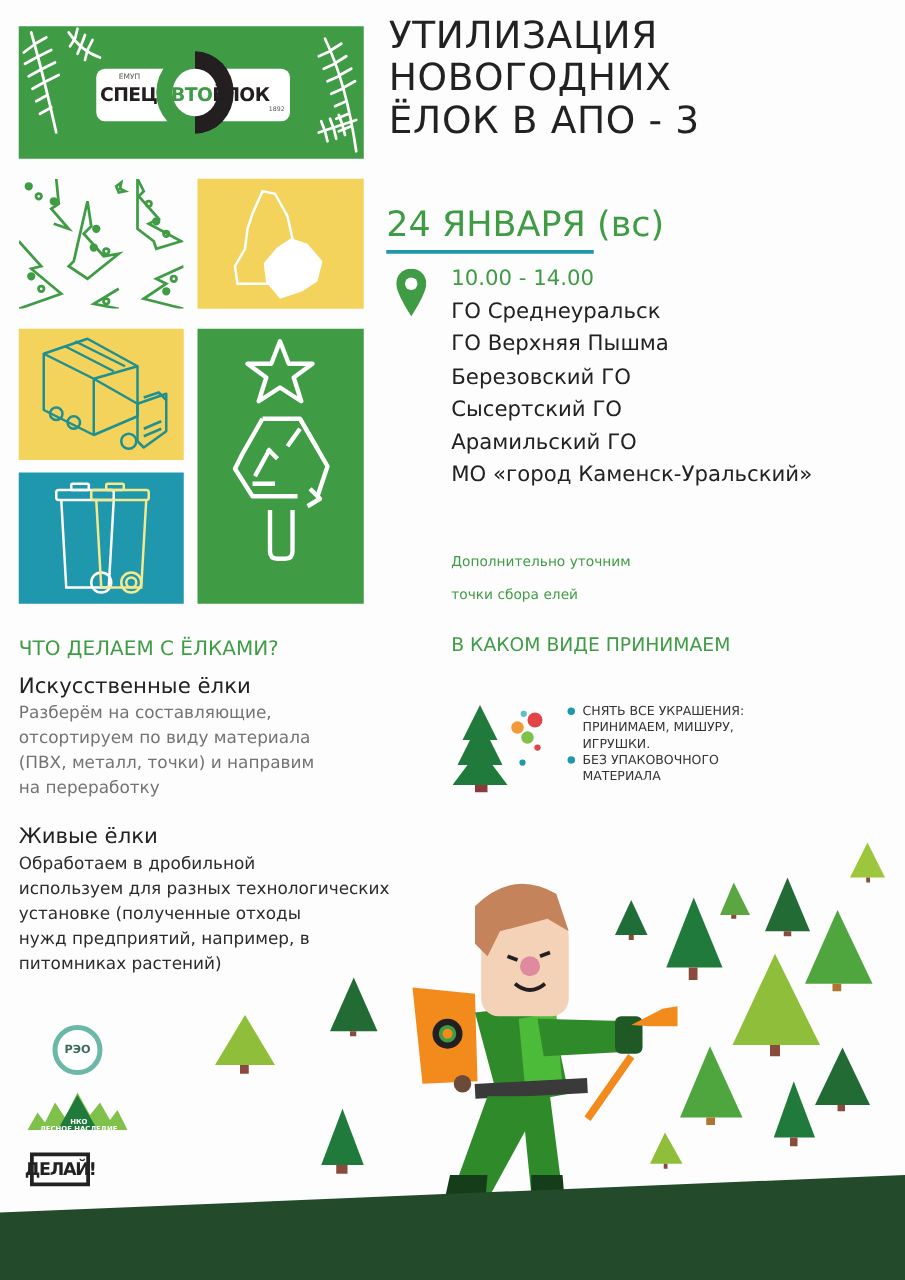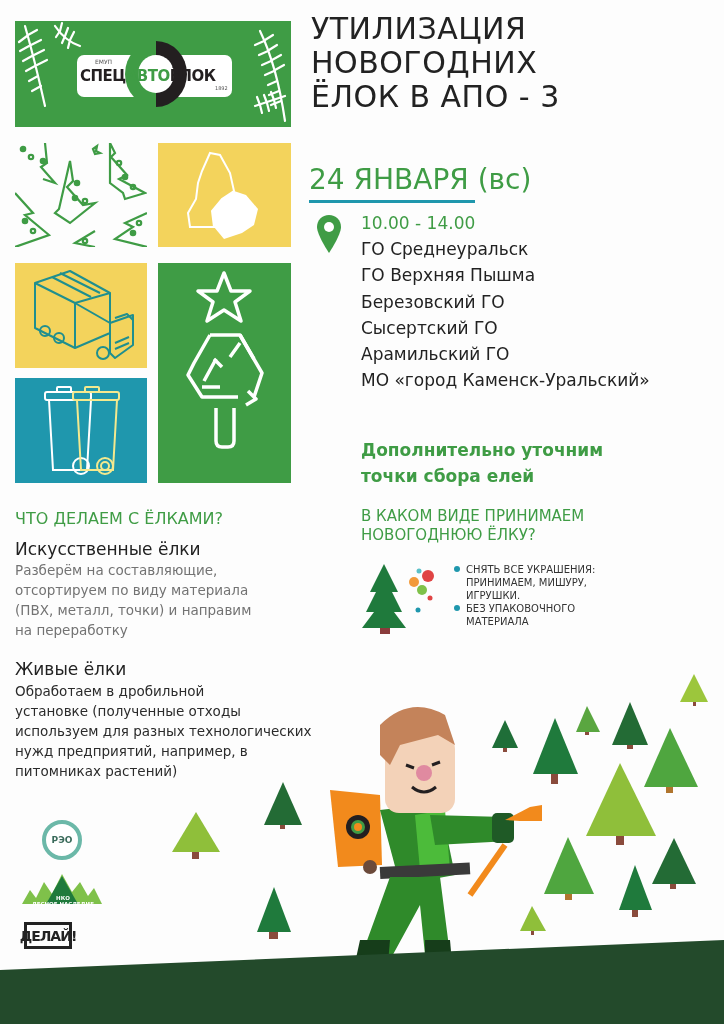--- a/index.html
+++ b/index.html
@@ -26,21 +26,21 @@
 
   
   .title { left: 311px; top: 12px; font-family: "DejaVu Sans", sans-serif; font-size: 30px; line-height: 34px; color: #222; letter-spacing: 0.5px; }
   .date { left: 309px; top: 163px; font-size: 28px; color: #3f9c45; white-space: nowrap; }
   .date-underline { left: 309px; top: 200px; width: 166px; height: 3px; background: #1f97ad; }
 
   .pin { left: 317px; top: 215px; width: 24px; height: 38px; }
   .locations { left: 361px; top: 210px; font-size: 17px; line-height: 26.2px; color: #222; }
   .locations .time { color: #3f9c45; }
 
-  .extra { left: 361px; top: 437px; font-size: 17px; line-height: 26px; color: #3f9c45; font-weight: bold; }
+  .extra { left: 361px; top: 437px; font-size: 11px; line-height: 26px; color: #3f9c45; font-weight: normal; }
   .accept-title { left: 361px; top: 507px; font-size: 15px; line-height: 19px; color: #3f9c45; }
 
   .bullets { left: 454px; top: 563px; font-size: 10px; line-height: 13px; color: #333; }
   .bullets li { list-style: none; position: relative; padding-left: 12px; }
   .bullets li::before { content: ""; position: absolute; left: 0; top: 3px; width: 6px; height: 6px; border-radius: 50%; background: #1f97ad; }
 
   
   .what-title { left: 15px; top: 509px; font-size: 16px; color: #3f9c45; white-space: nowrap; }
   .h-art { left: 15px; top: 539px; font-size: 17px; color: #222; }
   .p-art { left: 15px; top: 560px; font-size: 13.5px; line-height: 20px; color: #737373; width: 300px; }
@@ -188,21 +188,20 @@
   <div>МО «город Каменск-Уральский»</div>
 </div>
 
 <div class="abs extra">
   <div>Дополнительно уточним</div>
   <div>точки сбора елей</div>
 </div>
 
 <div class="abs accept-title">
   <div>В КАКОМ ВИДЕ ПРИНИМАЕМ</div>
-  <div>НОВОГОДНЮЮ ЁЛКУ?</div>
 </div>
 
 <svg class="abs" style="left:362px;top:562px" width="90" height="72">
   <polygon points="22,2 8,30 14,30 4,50 12,50 0,66 44,66 32,50 40,50 30,30 36,30" fill="#1f7a3c"></polygon>
   <rect x="18" y="66" width="10" height="6" fill="#8a3c3c"></rect>
   <circle cx="66" cy="14" r="6" fill="#e04444"></circle>
   <circle cx="52" cy="20" r="5" fill="#f29a3a"></circle>
   <circle cx="60" cy="28" r="5" fill="#7fc14a"></circle>
   <circle cx="57" cy="9" r="2.5" fill="#5bc0c8"></circle>
   <circle cx="68" cy="36" r="2.5" fill="#e04444"></circle>
@@ -225,22 +224,22 @@
 <div class="abs h-art">Искусственные ёлки</div>
 <div class="abs p-art">
   <div>Разберём на составляющие,</div>
   <div>отсортируем по виду материала</div>
   <div>(ПВХ, металл, точки) и направим</div>
   <div>на переработку</div>
 </div>
 <div class="abs h-live">Живые ёлки</div>
 <div class="abs p-live">
   <div>Обработаем в дробильной</div>
+  <div>используем для разных технологических</div>
   <div>установке (полученные отходы</div>
-  <div>используем для разных технологических</div>
   <div>нужд предприятий, например, в</div>
   <div>питомниках растений)</div>
 </div>
 
 <svg class="abs" style="left:0;top:660px" width="724" height="300">
 
   <g>
     <polygon points="196,152 172,192 220,192" fill="#8fbf3a"></polygon>
       <rect x="192" y="192" width="7" height="7" fill="#8a4b3c"></rect>
   </g>

